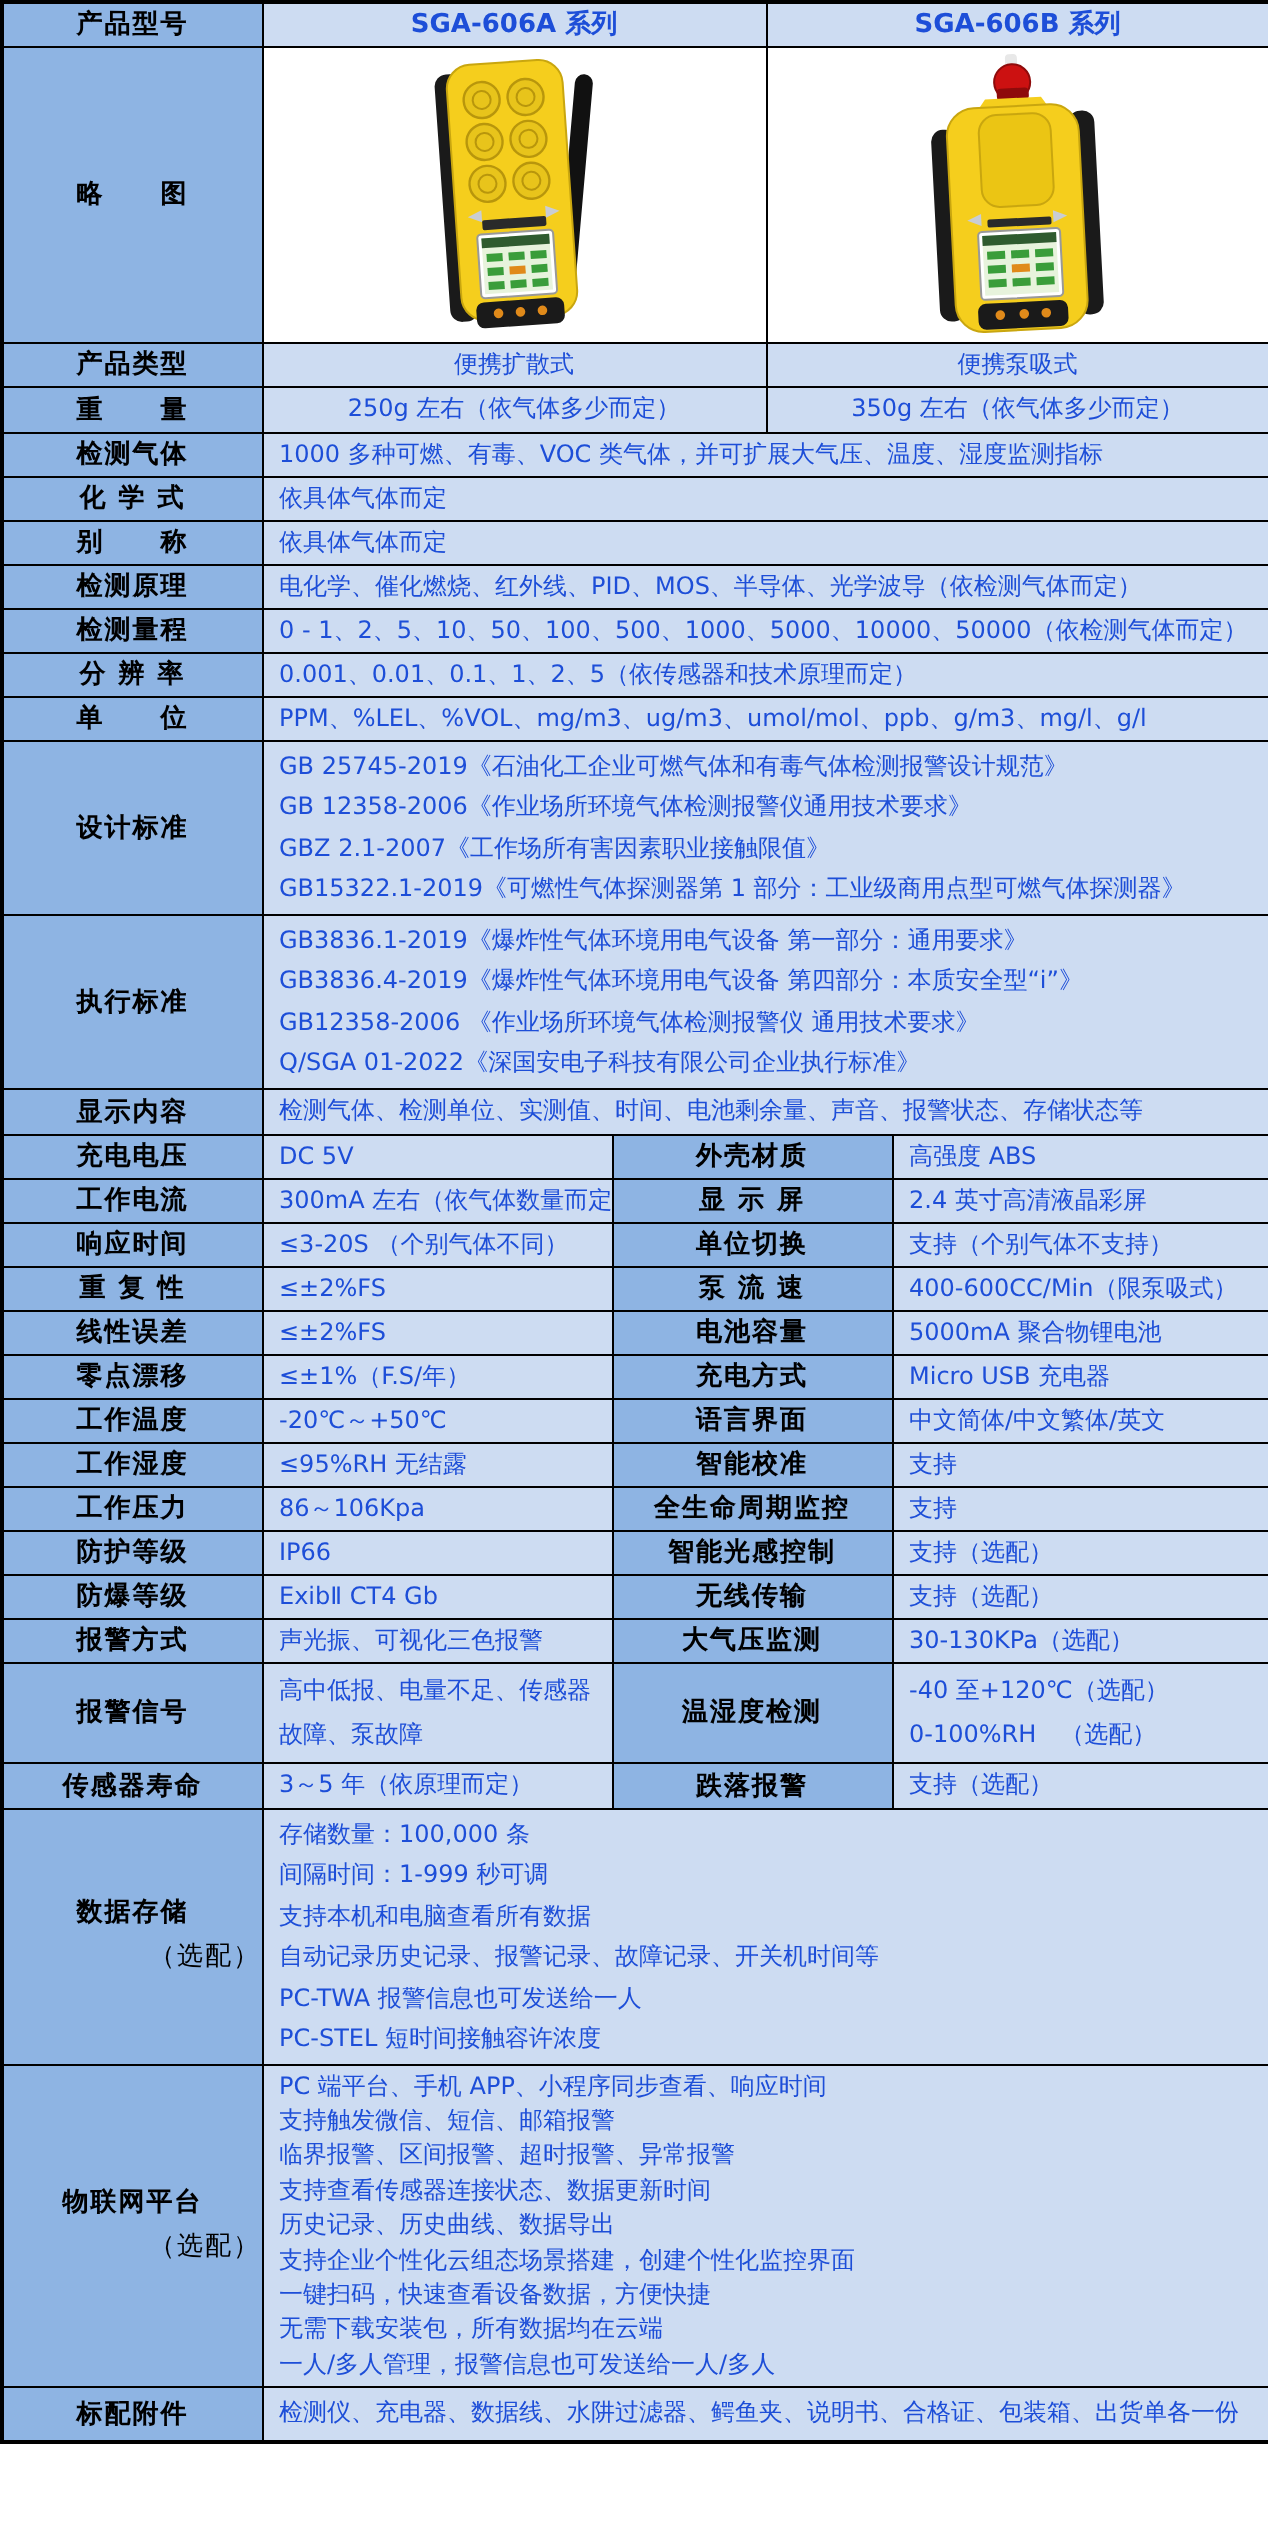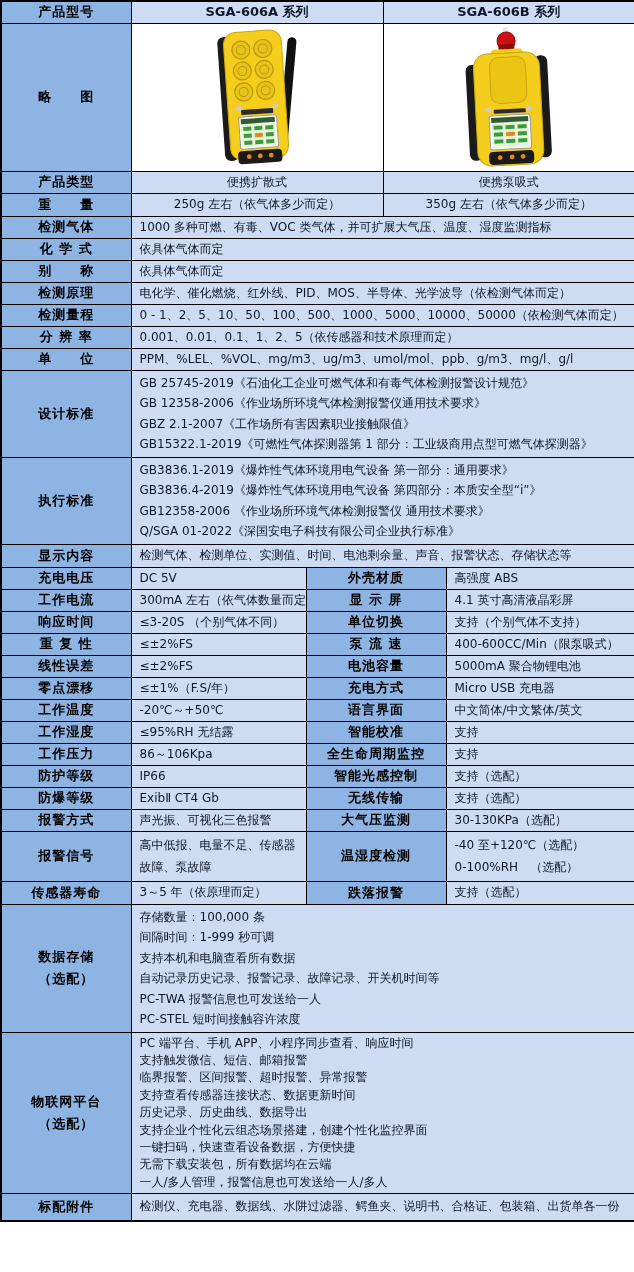--- a/index.html
+++ b/index.html
@@ -3,30 +3,30 @@
 <meta charset="utf-8">
 <style>
   * { box-sizing: border-box; margin: 0; padding: 0; }
   html,body { width: 634px; background:#fff; font-family:"DejaVu Sans",sans-serif; }
   table.spec { width:634px; border-collapse:collapse; table-layout:fixed;
                border:2px solid #000; }
   td { border:1px solid #000; overflow:hidden; vertical-align:middle; }
   
   .lbl { background:#8EB4E3; font-weight:bold; text-align:center;
          font-size:13px; color:#000; letter-spacing:1px; }
-  .val { background:#CDDCF2; font-size:12px; color:#0f172a; padding:0 8px;
+  .val { background:#CDDCF2; font-size:12px; color:#1d4ed8; padding:0 8px;
          white-space:nowrap; }
   .val.center { text-align:center; padding:0 16px; }
   .val.hd { font-weight:bold; text-align:center; font-size:13px; }
   .val.imgcell { background:#fff; text-align:center; padding:0; }
   .multi { line-height:20.5px; padding:2px 8px; }
   .multi div { white-space:nowrap; }
   .iot-lines { line-height:17.4px; }
   .alarm-lines { line-height:22px; }
-  .lbl .sub { font-weight:bold; }
+  .lbl .sub { font-weight:normal;text-align:right; }
   .lbl div { line-height:22px; }
   tr { height:22px; }
 </style>
 </head>
 <body>
 
 <table class="spec">
 <colgroup>
   <col style="width:130px">
       <col style="width:175px">
@@ -195,21 +195,21 @@
 <tr style="height:22px">
   <td class="lbl">充电电压</td>
   <td class="val">DC 5V</td>
   <td class="lbl" colspan="2">外壳材质</td>
   <td class="val">高强度 ABS</td>
 </tr>
 <tr style="height:22px">
   <td class="lbl">工作电流</td>
   <td class="val">300mA 左右（依气体数量而定）</td>
   <td class="lbl" colspan="2">显 示 屏</td>
-  <td class="val">4.1 英寸高清液晶彩屏</td>
+  <td class="val">2.4 英寸高清液晶彩屏</td>
 </tr>
 <tr style="height:22px">
   <td class="lbl">响应时间</td>
   <td class="val">≤3-20S （个别气体不同）</td>
   <td class="lbl" colspan="2">单位切换</td>
   <td class="val">支持（个别气体不支持）</td>
 </tr>
 <tr style="height:22px">
   <td class="lbl">重 复 性</td>
   <td class="val">≤±2%FS</td>

